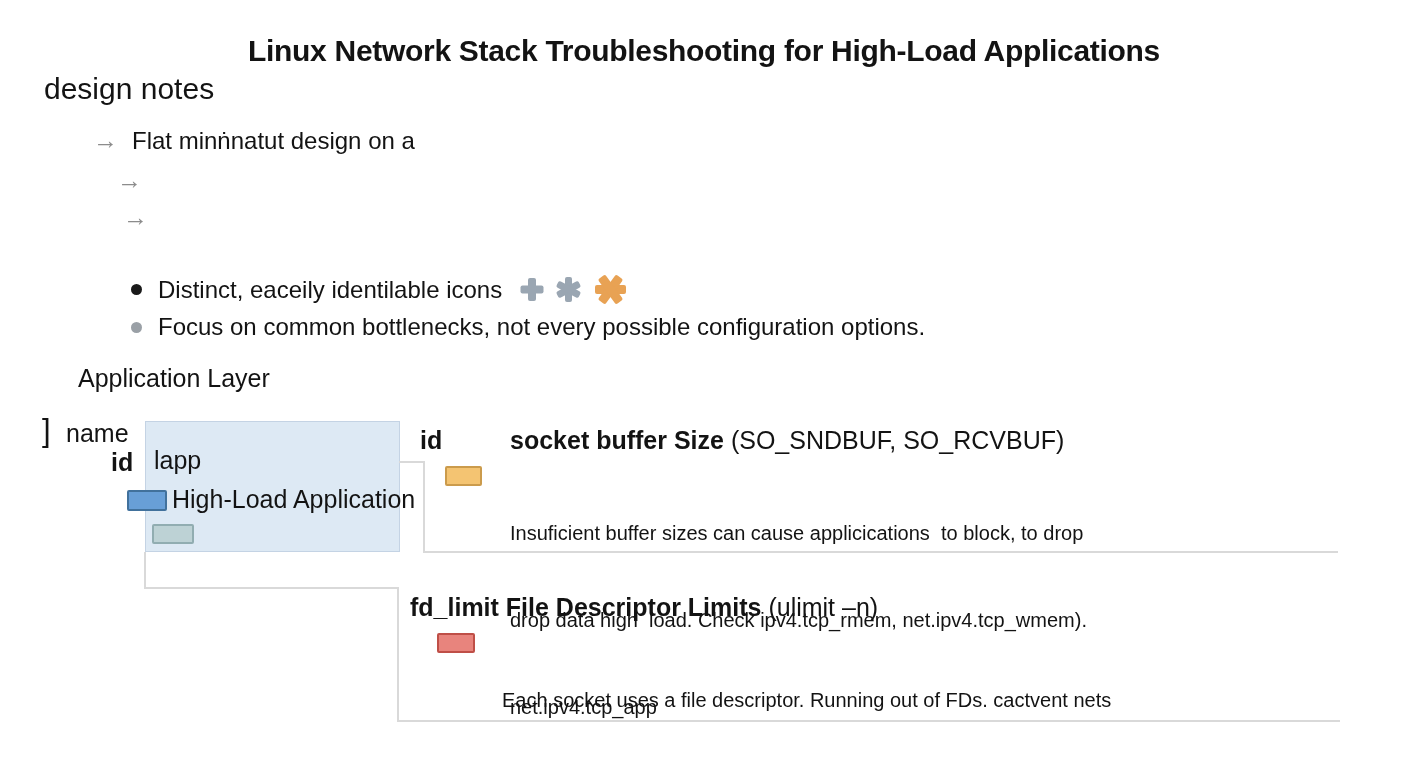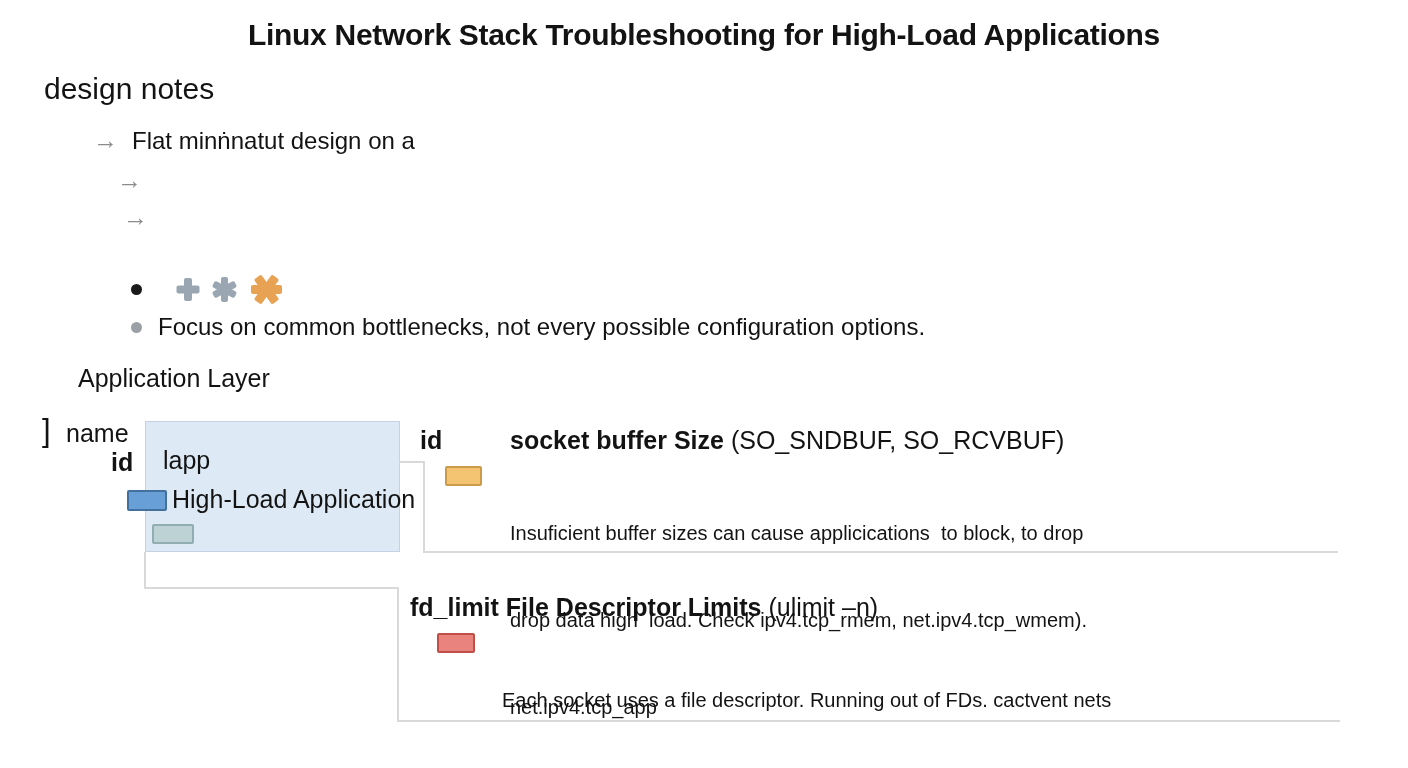--- a/index.html
+++ b/index.html
@@ -5,21 +5,21 @@
   html,body { margin:0; padding:0; }
   body {
     width:1408px; height:768px; position:relative; overflow:hidden;
     background:#ffffff; color:#131313;
     font-family:"Liberation Sans", sans-serif;
   }
   .abs { position:absolute; }
 
   
   .title {
-    left:0; right:0; top:18px; text-align:center;
+    left:0; right:0; top:34px; text-align:center;
     font-size:30px; font-weight:700; letter-spacing:-0.3px;
   }
   .design-notes { left:44px; top:72px; font-size:30px; }
 
   
   .note { font-size:24px; display:flex; align-items:baseline; white-space:pre; }
   .note .arrow { color:#8c8c8c; margin-right:14px; font-size:25px; }
   .note1 { left:93px;  top:126px; }
   .note2 { left:117px; top:166px; }
   .note3 { left:123px; top:203px; }
@@ -55,21 +55,21 @@
   
   .bracket    { left:42px;  top:413px; font-size:31px; }
   .name-label { left:66px;  top:419px; font-size:25px; }
   .id-left    { left:111px; top:448px; font-size:25px; font-weight:700; }
 
   .app-box {
     left:145px; top:421px; width:255px; height:131px;
     background:#dde9f4; border:1px solid #c4d3e4;
     box-sizing:border-box;
   }
-  .lapp-text  { left:154px; top:446px; font-size:25px;margin-left:9px; }
+  .lapp-text  { left:154px; top:446px; font-size:25px; }
   .node-blue  {
     left:127px; top:490px; width:40px; height:21px;
     background:#689fd7; border:2px solid #41719c; border-radius:2px; box-sizing:border-box;
   }
   .app-title  { left:172px; top:485px; font-size:25px; }
   .node-teal  {
     left:152px; top:524px; width:42px; height:20px;
     background:#bdd2d5; border:2px solid #91adb1; border-radius:2px; box-sizing:border-box;
   }
 
@@ -114,20 +114,21 @@
 </div>
 <div class="abs note note2">
   <span class="arrow">→</span>
 </div>
 <div class="abs note note3">
   <span class="arrow">→</span>
 </div>
 
 <div class="abs bullet bullet1">
   <span class="dot"></span>
+  <span>Distinct, eaceily identilable icons</span>
   <span class="icon-row">
     <span class="glyph plus"><i></i><i class="h"></i></span>
     <span class="glyph ast"><i></i><i></i><i></i></span>
     <span class="glyph burst"><i></i><i></i><i></i></span>
   </span>
 </div>
 <div class="abs bullet bullet2">
   <span class="dot"></span>
   <span>Focus on common bottlenecks, not every possible configuration options.</span>
 </div>

